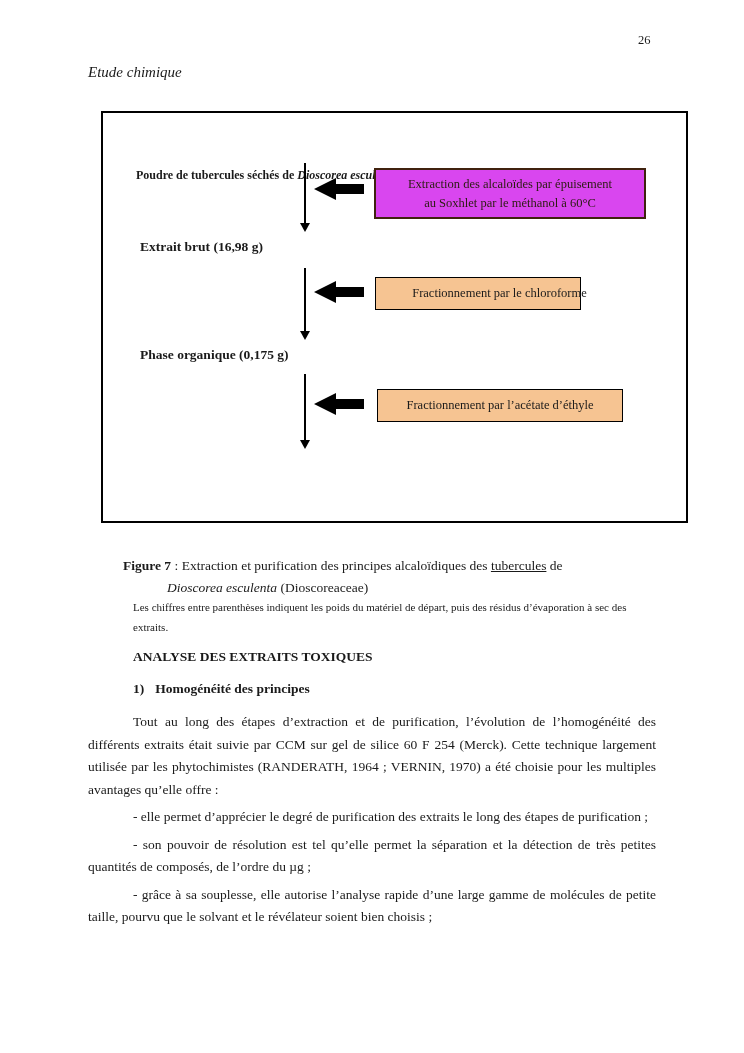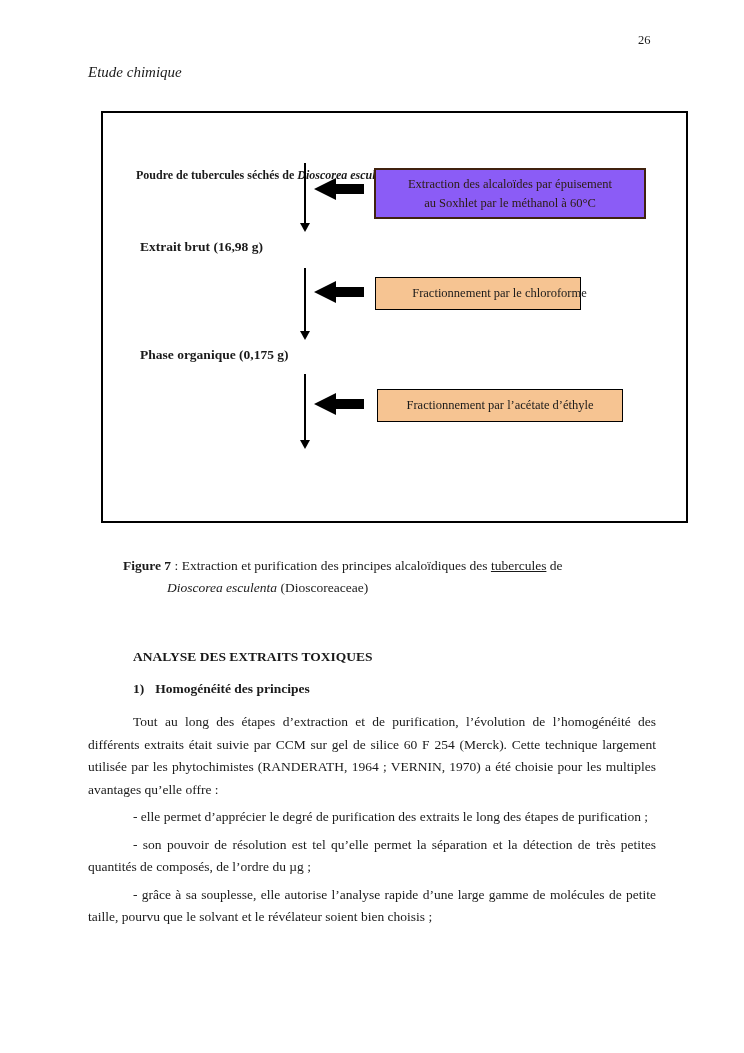--- a/index.html
+++ b/index.html
@@ -93,21 +93,21 @@
   <div class="running-header">Etude chimique</div>
 
   <div class="fc-frame">
 
     <div class="fc-title"><span>Poudre de tubercules séchés de </span><span class="species">Dioscorea esculenta</span><span> (100 g)</span></div>
 
     <div class="varrow varrow-1"></div>
     <svg class="harrow harrow-1" viewBox="0 0 50 24">
       <polygon points="0,12 22,1 22,7 50,7 50,17 22,17 22,23"></polygon>
     </svg>
-    <div class="process-box process-extraction" style="background-color: #8b5cf6; color: rgb(42, 28, 16); border-color: rgb(64, 34, 15);">
+    <div class="process-box process-extraction" style="background-color: #d946ef; color: rgb(42, 28, 16); border-color: rgb(64, 34, 15);">
       <div>Extraction des alcaloïdes par épuisement</div>
       <div>au Soxhlet par le méthanol à 60°C</div>
     </div>
 
     <div class="fc-node fc-node-1">Extrait brut (16,98 g)</div>
 
     <div class="varrow varrow-2"></div>
     <svg class="harrow harrow-2" viewBox="0 0 50 24">
       <polygon points="0,12 22,1 22,7 50,7 50,17 22,17 22,23"></polygon>
     </svg>
@@ -122,20 +122,21 @@
     <div class="process-box process-fraction process-fraction-2" style="background-color: rgb(246, 196, 146);">Fractionnement par l’acétate d’éthyle</div>
 
 
   </div>
 
   <div class="fig-caption">
     <div class="cap-line1"><span class="cap-label">Figure 7</span><span> : </span><span>Extraction et purification des principes alcaloïdiques des </span><span class="u">tubercules</span><span> de</span></div>
     <div class="cap-line2"><span class="species">Dioscorea esculenta</span><span> (Dioscoreaceae)</span></div>
   </div>
 
+  <div class="fig-note">Les chiffres entre parenthèses indiquent les poids du matériel de départ, puis des résidus d’évaporation à sec des extraits.</div>
 
   <div class="sec-heading">ANALYSE DES EXTRAITS TOXIQUES</div>
 
   <div class="sec-sub"><span class="num">1)</span><span>Homogénéité des principes</span></div>
 
   <div class="body-text">
     <p>Tout au long des étapes d’extraction et de purification, l’évolution de l’homogénéité des différents extraits était suivie par CCM sur gel de silice 60 F 254 (Merck). Cette technique largement utilisée par les phytochimistes (RANDERATH, 1964&nbsp;; VERNIN, 1970) a été choisie pour les multiples avantages qu’elle offre&nbsp;:</p>
     <p>- elle permet d’apprécier le degré de purification des extraits le long des étapes de purification&nbsp;;</p>
     <p>- son pouvoir de résolution est tel qu’elle permet la séparation et la détection de très petites quantités de composés, de l’ordre du µg&nbsp;;</p>
     <p>- grâce à sa souplesse, elle autorise l’analyse rapide d’une large gamme de molécules de petite taille, pourvu que le solvant et le révélateur soient bien choisis&nbsp;;</p>

